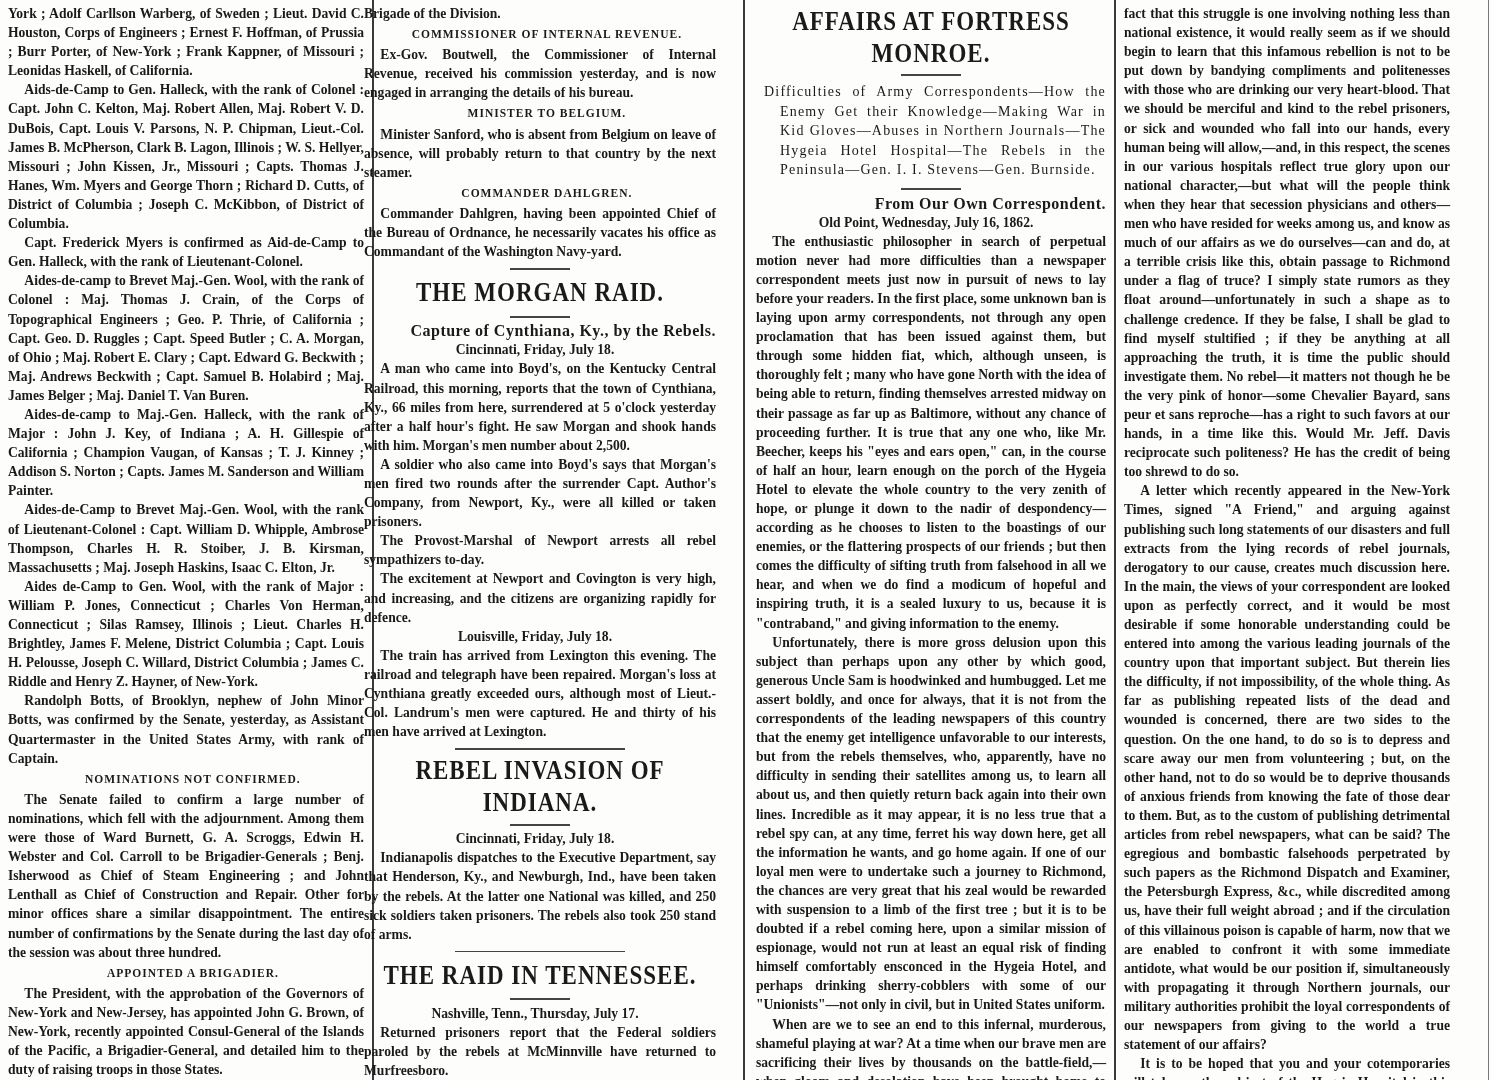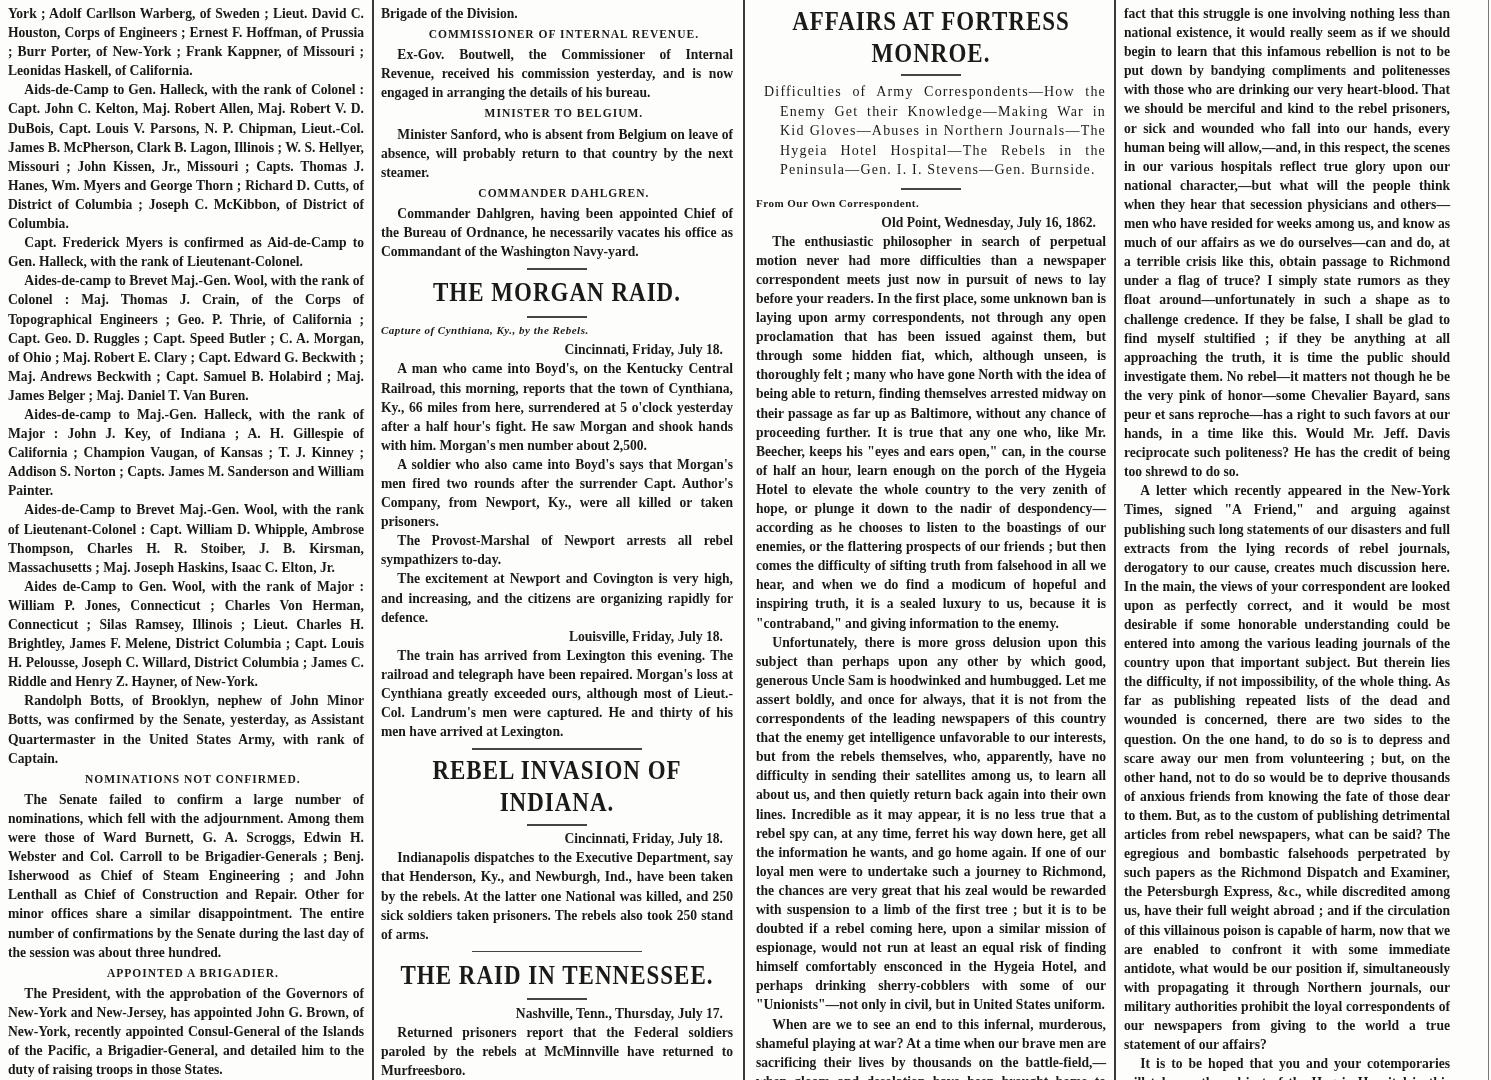--- a/index.html
+++ b/index.html
@@ -10,45 +10,45 @@
     color:#1a1a1a;
   }
   .page { position:relative; width:1491px; height:1080px; }
   .col {
     position:absolute; top:0; height:1080px; box-sizing:border-box;
     padding:4px 8px 0 8px;
     font-size:13.6px; line-height:19.1px; font-weight:bold;
     text-align:justify; overflow:hidden;
   }
   .c1 { left:0;    width:372px; }
-  .c2 { left:373px; width:368px; }
+  .c2 { left:356px; width:368px; }
   .c3 { left:746px; width:368px;padding-left:10px; }
   .c4 { left:1116px; width:342px;border-radius:11px; }
   .rule { position:absolute; top:0; width:2px; height:1080px; background:#3a3a3a; }
   .rule.thin { width:1px; background:#777; }
   p { margin:0; text-indent:1.2em; }
   p.noindent { text-indent:0; }
   .subhead {
     text-align:center; font-size:11.5px; letter-spacing:1px;
     font-weight:bold; margin:2px 0 1px 0;
   }
   .headline {
     text-align:center; font-size:23px; line-height:28px; font-weight:bold;
     letter-spacing:1px; margin:6px 0 2px 0; transform:scaleY(1.15);
   }
   .divider { text-align:center; line-height:12px; font-size:11px; color:#333; }
   .divider span { display:inline-block; width:60px; height:2px; background:#444; vertical-align:middle; }
   .divider.long span { width:170px; height:1.5px; }
-  .dateline { text-align:right; padding-right:10px; text-indent:0; }
+  .dateline { text-align:center; padding-right:10px; text-indent:0; }
   .deck {
     font-size:14px; line-height:19.5px; font-weight:normal; letter-spacing:1.2px;
     text-align:justify; padding-left:24px; text-indent:-16px; margin:2px 0;
   }
-  .byline { text-align:left; text-indent:0; font-size:11px; letter-spacing:.5px; }
-  .ital { font-style:italic; }
+  .byline { text-align:right; text-indent:0; font-size:16px; letter-spacing:.5px; }
+  .ital { }
 </style>
 </head>
 <body>
 
 <div class="page">
   <div class="col c1">
       <p class=" noindent">York ; Adolf Carllson Warberg, of Sweden ; Lieut. David C. Houston, Corps of Engineers ; Ernest F. Hoffman, of Prussia ; Burr Porter, of New-York ; Frank Kappner, of Missouri ; Leonidas Haskell, of California.</p>
       <p class="">Aids-de-Camp to Gen. Halleck, with the rank of Colonel : Capt. John C. Kelton, Maj. Robert Allen, Maj. Robert V. D. DuBois, Capt. Louis V. Parsons, N. P. Chipman, Lieut.-Col. James B. McPherson, Clark B. Lagon, Illinois ; W. S. Hellyer, Missouri ; John Kissen, Jr., Missouri ; Capts. Thomas J. Hanes, Wm. Myers and George Thorn ; Richard D. Cutts, of District of Columbia ; Joseph C. McKibbon, of District of Columbia.</p>
       <p class="">Capt. Frederick Myers is confirmed as Aid-de-Camp to Gen. Halleck, with the rank of Lieutenant-Colonel.</p>
       <p class="">Aides-de-camp to Brevet Maj.-Gen. Wool, with the rank of Colonel : Maj. Thomas J. Crain, of the Corps of Topographical Engineers ; Geo. P. Thrie, of California ; Capt. Geo. D. Ruggles ; Capt. Speed Butler ; C. A. Morgan, of Ohio ; Maj. Robert E. Clary ; Capt. Edward G. Beckwith ; Maj. Andrews Beckwith ; Capt. Samuel B. Holabird ; Maj. James Belger ; Maj. Daniel T. Van Buren.</p>

